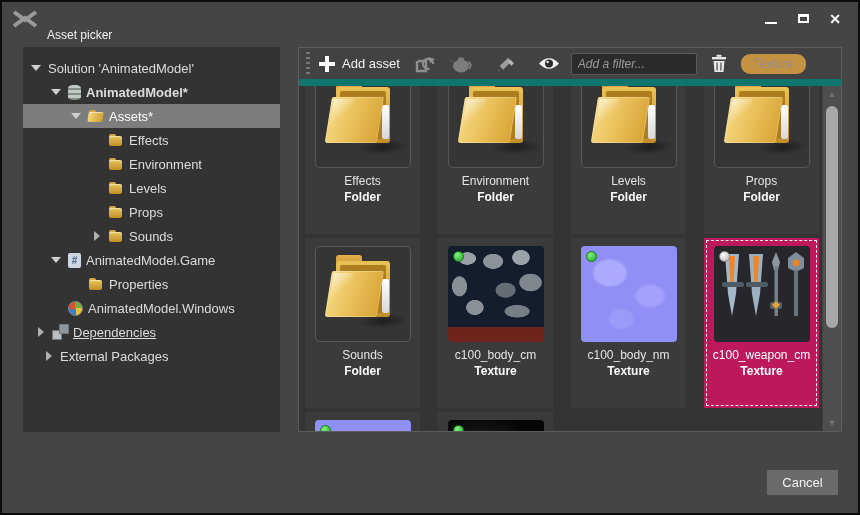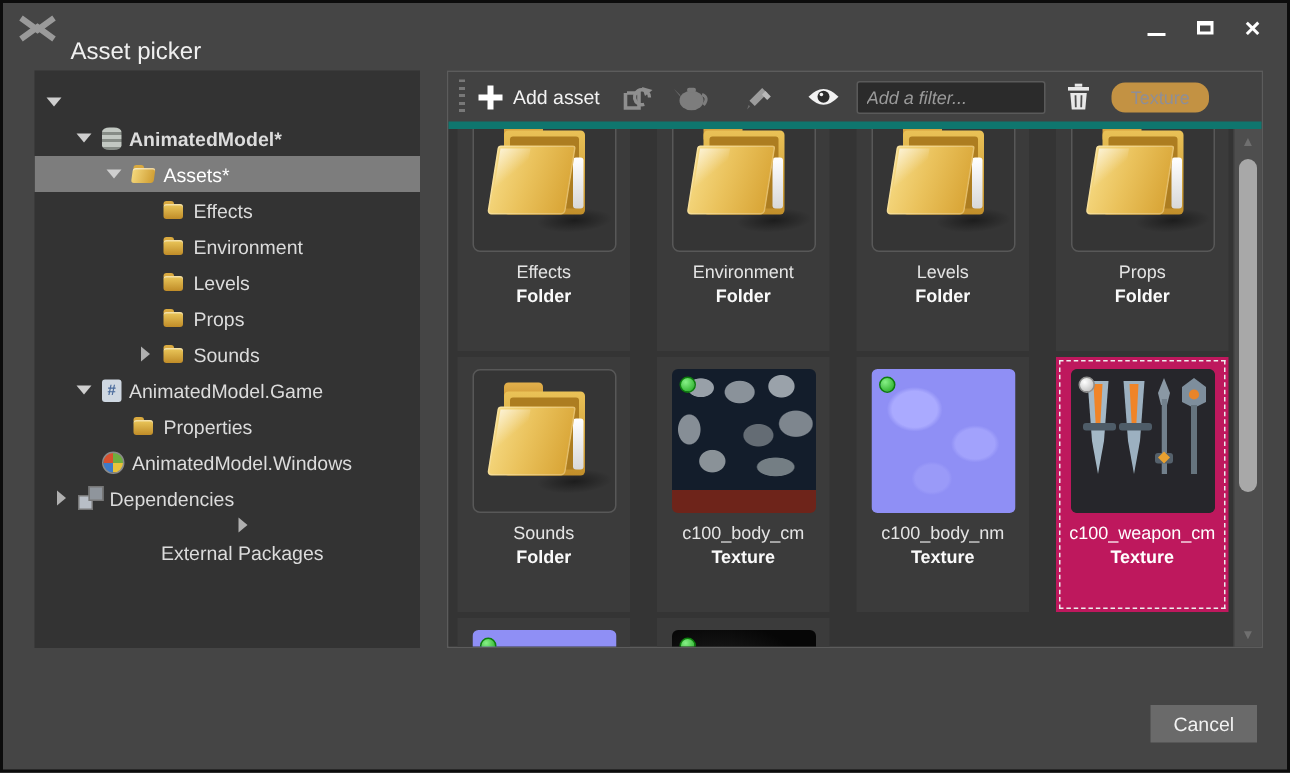--- a/index.html
+++ b/index.html
@@ -3,21 +3,21 @@
 <meta charset="utf-8">
 <style>
   html,body{margin:0;padding:0;}
   body{width:860px;height:515px;position:relative;background:#2a2a2a;
        font-family:"Liberation Sans",sans-serif;overflow:hidden;}
   .win{position:absolute;inset:0;background:#454545;border:2px solid #0c0c0c;box-sizing:border-box;}
 
   
   .titlebar{position:absolute;top:0;left:0;right:0;height:33px;display:flex;align-items:center;padding:0 10px;}
   .logo{width:26px;height:18px;}
-  .title{color:#f0f0f0;font-size:16px;margin-left:9px;margin-top:32px;}
+  .title{color:#f0f0f0;font-size:12px;margin-left:9px;margin-top:32px;}
   .winctrls{margin-left:auto;display:flex;align-items:center;gap:6px;}
   .wbtn{width:26px;height:22px;display:flex;align-items:center;justify-content:center;cursor:default;}
   .ic-min{width:12px;height:2px;background:#fff;margin-top:8px;}
   .ic-max{width:11px;height:9px;border:2px solid #fff;border-top-width:3px;box-sizing:border-box;}
   .ic-close{color:#fff;font-size:14px;font-weight:bold;line-height:14px;}
 
   
   .treepanel{position:absolute;left:21px;top:45px;width:257px;height:385px;background:#333333;
              overflow:hidden;padding-top:9px;box-sizing:border-box;}
   .trow{height:24px;display:flex;align-items:center;gap:5px;color:#dcdcdc;font-size:13px;white-space:nowrap;}
@@ -45,21 +45,21 @@
     box-sizing:border-box;background:conic-gradient(#6fae3e 0 25%,#e8c23a 25% 50%,#3e7bc8 50% 75%,#d8502e 75% 100%);}
   .ti-dependencies::before{content:'';position:absolute;left:0;top:6px;width:8px;height:8px;
     background:#b8bec6;border:1px solid #777;}
   .ti-dependencies::after{content:'';position:absolute;left:7px;top:0;width:8px;height:8px;
     background:#8f959c;border:1px solid #777;}
 
   
   .rightpanel{position:absolute;left:296px;top:45px;width:544px;height:385px;background:#3a3a3a;
               border:1px solid #5c5c5c;box-sizing:border-box;}
   .toolbar{position:absolute;top:0;left:0;right:0;height:38px;display:flex;align-items:center;
-           gap:9px;padding:0 7px;background:#424242;border-bottom:5px solid #0f766e;box-sizing:border-box;}
+           gap:9px;padding:0 7px;background:#424242;border-bottom:7px solid #0f766e;box-sizing:border-box;}
   .grip{width:4px;height:24px;background:repeating-linear-gradient(180deg,#787878 0 2px,transparent 2px 5px);}
   .addbtn{display:flex;align-items:center;gap:7px;color:#f2f2f2;font-size:13px;cursor:default;}
   .plus{width:16px;height:16px;position:relative;}
   .plus::before{content:'';position:absolute;left:0;top:6px;width:16px;height:4px;background:#fff;}
   .plus::after{content:'';position:absolute;left:6px;top:0;width:4px;height:16px;background:#fff;}
   .tbicon{width:26px;height:24px;display:flex;align-items:center;justify-content:center;}
   .filterbox{width:112px;height:20px;background:#2b2b2b;border:1px solid #5a5a5a;border-radius:2px;
              color:#cfcfcf;font-style:italic;font-size:12px;padding:0 6px;font-family:"Liberation Sans",sans-serif;}
   .filterbox::placeholder{color:#9a9a9a;font-style:italic;}
   .tag{background:#c39243;color:#8e8e98;font-size:12px;padding:3px 13px;border-radius:9px;}
@@ -147,20 +147,21 @@
         </div>
       <div class="wbtn">
           <span class="ic-close">✕</span>
         </div>
     </div>
   </div>
 
   <div class="treepanel" id="tree">
       <div class="trow" style="padding-left: 8px;">
         <span class="exp exp-down"></span>
+        <span class="tlabel">Solution 'AnimatedModel'</span>
       </div>
       <div class="trow" style="padding-left: 28px;">
         <span class="exp exp-down"></span>
         <span class="ticon ti-package"></span>
         <span class="tlabel b">AnimatedModel*</span>
       </div>
       <div class="trow sel" style="padding-left: 48px;">
         <span class="exp exp-down"></span>
         <span class="ticon ti-folder-open"></span>
         <span class="tlabel">Assets*</span>
@@ -198,26 +199,26 @@
       <div class="trow" style="padding-left: 48px;">
         <span class="exp"></span>
         <span class="ticon ti-folder"></span>
         <span class="tlabel">Properties</span>
       </div>
       <div class="trow" style="padding-left: 28px;">
         <span class="exp"></span>
         <span class="ticon ti-windows-project"></span>
         <span class="tlabel">AnimatedModel.Windows</span>
       </div>
-      <div class="trow" style="padding-left: 12px;">
+      <div class="trow" style="padding-left: 12px; text-decoration: underline;">
         <span class="exp exp-right"></span>
         <span class="ticon ti-dependencies"></span>
         <span class="tlabel">Dependencies</span>
       </div>
-      <div class="trow" style="padding-left: 20px; flex-direction: column;">
+      <div class="trow" style="padding-left: 20px;">
         <span class="exp exp-right"></span>
         <span class="tlabel">External Packages</span>
       </div>
     </div>
 
   <div class="rightpanel">
     <div class="toolbar">
       <div class="grip"></div>
       <div class="addbtn">
         <span class="plus"></span>

